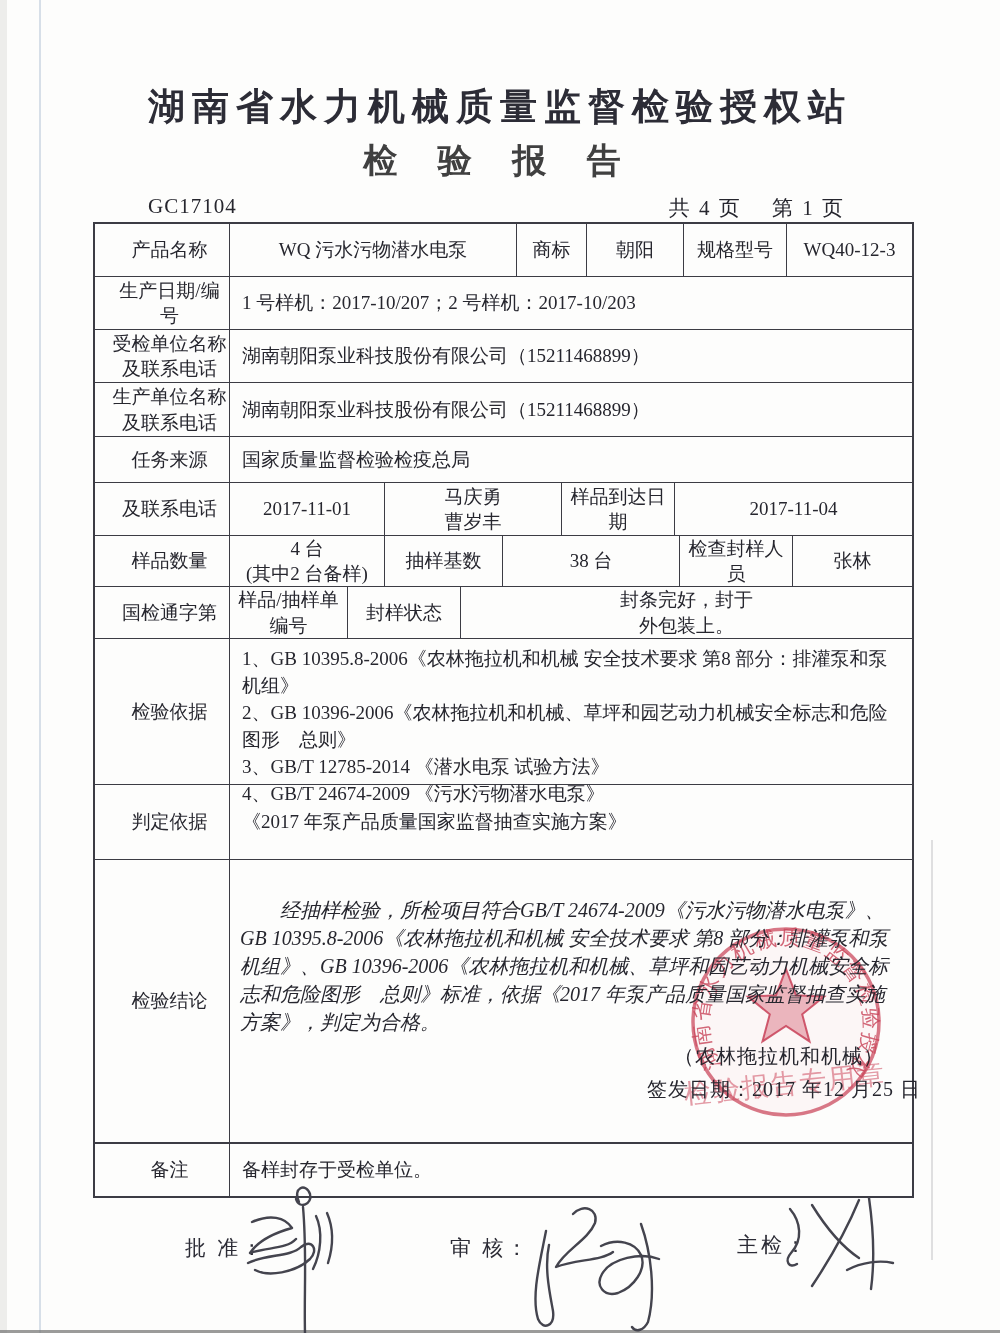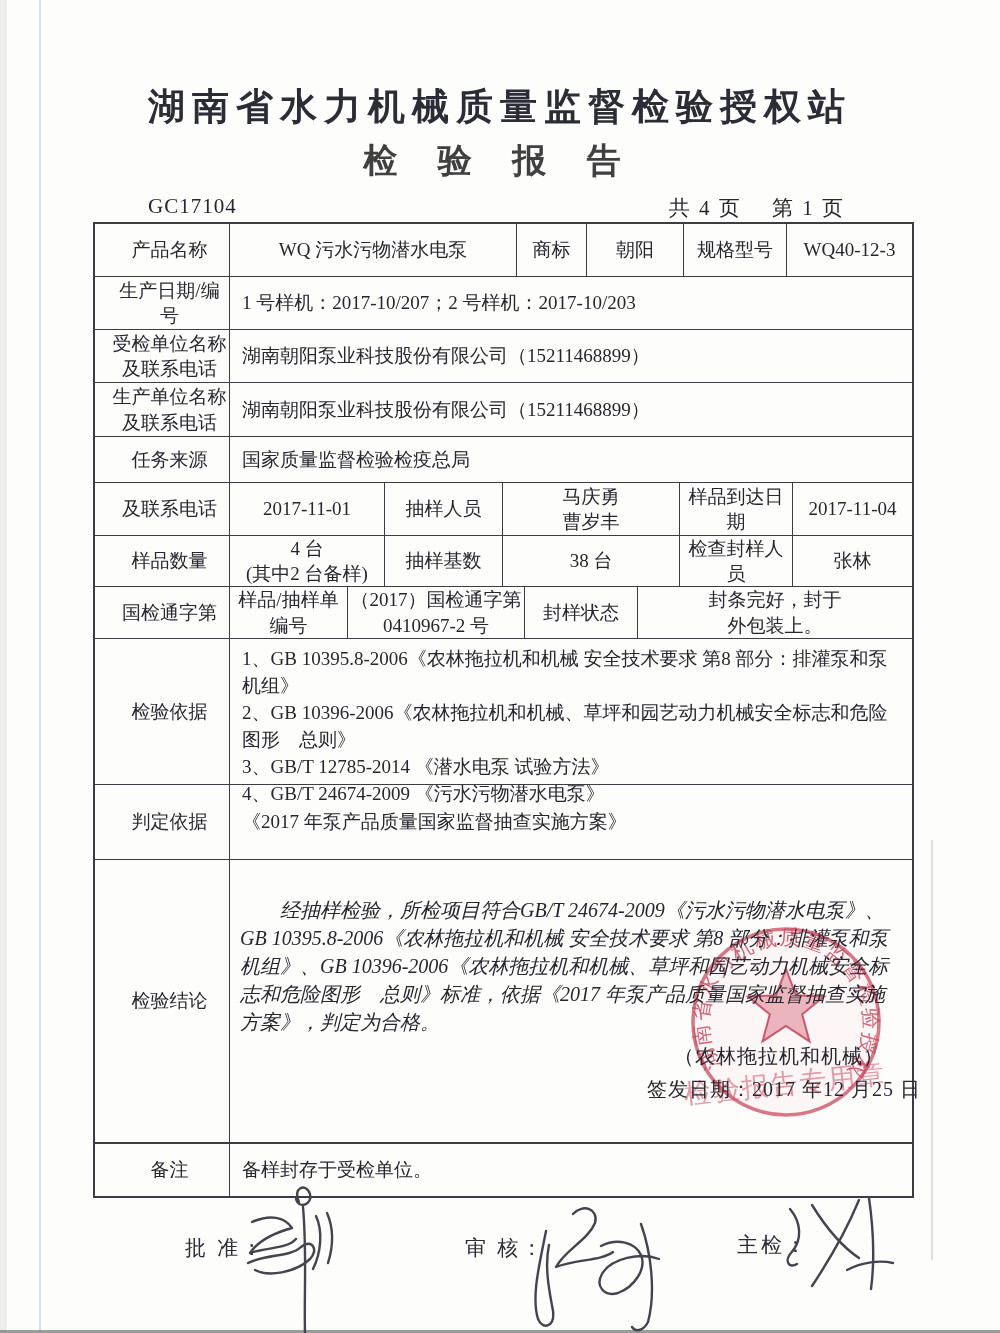--- a/index.html
+++ b/index.html
@@ -118,23 +118,20 @@
       </div>
   </div>
 
   <div class="row" style="height:53px">
     <div class="cell c-label">
         <span>及联系电话</span>
       </div>
     <div class="cell w155">
         <span>2017-11-01</span>
       </div>
-    <div class="cell w118">
-        <span>抽样人员</span>
-      </div>
     <div class="cell w177">
         <span>马庆勇
 曹岁丰</span>
       </div>
     <div class="cell w113">
         <span>样品到达日
 期</span>
       </div>
     <div class="cell">
         <span>2017-11-04</span>
@@ -164,24 +161,20 @@
       </div>
   </div>
 
   <div class="row" style="height:52px">
     <div class="cell c-label">
         <span>国检通字第</span>
       </div>
     <div class="cell w118">
         <span>样品/抽样单
 编号</span>
-      </div>
-    <div class="cell w177">
-        <span>（2017）国检通字第
-0410967-2 号</span>
       </div>
     <div class="cell w113">
         <span>封样状态</span>
       </div>
     <div class="cell">
         <span>封条完好，封于
 外包装上。</span>
       </div>
   </div>
 
@@ -234,21 +227,21 @@
     <div class="cell c-label">
         <span>备注</span>
       </div>
     <div class="cell left">
         <span>备样封存于受检单位。</span>
       </div>
   </div>
 </div>
 
 <div class="footer-label" style="left:185px;top:1234px">批 准：</div>
-<div class="footer-label" style="left:465px;top:1234px">审 核：</div>
+<div class="footer-label" style="left:450px;top:1234px">审 核：</div>
 <div class="footer-label" style="left:737px;top:1231px">主检：</div>
 
 <svg class="sig-overlay" viewBox="0 0 1000 1333">
   <g stroke="#44444e" stroke-width="2.4" fill="none" stroke-linecap="round" stroke-linejoin="round">
     <g>
       <path d="M 299,1202 C 292,1188 306,1182 310,1194 C 313,1204 299,1210 296,1199"></path>
       <path d="M 303,1207 C 307,1252 304,1292 305,1333"></path>
       <path d="M 252,1222 C 270,1214 285,1217 292,1228 C 274,1233 258,1241 250,1253 C 268,1247 287,1249 296,1239"></path>
       <path d="M 248,1263 C 266,1254 291,1257 301,1247 C 312,1238 319,1250 310,1259 C 295,1273 268,1277 255,1270"></path>
       <path d="M 316,1216 C 323,1231 321,1253 313,1269"></path>

